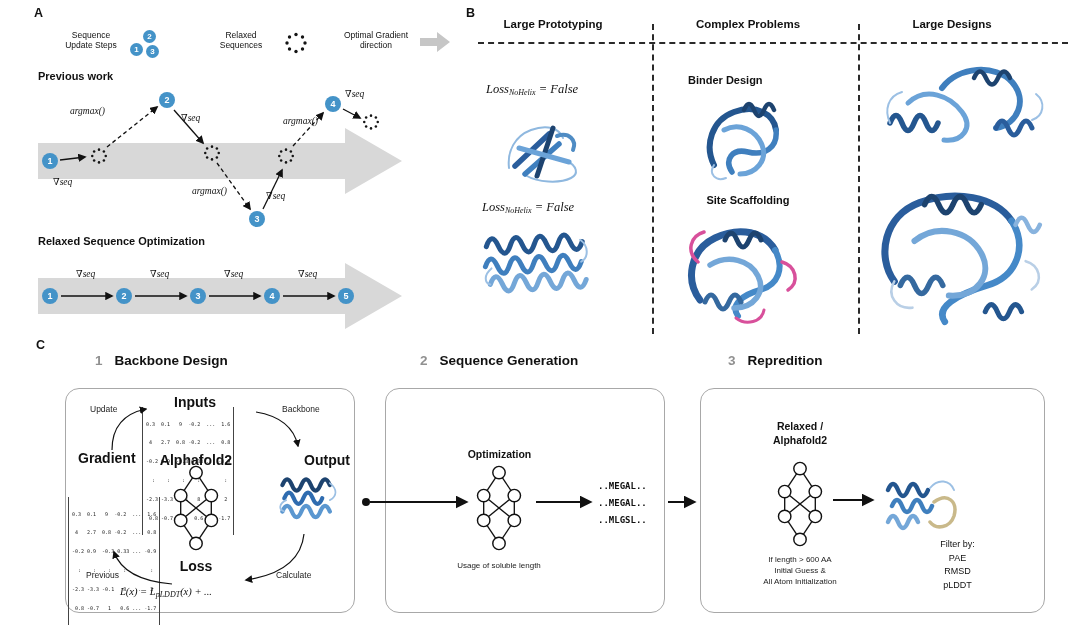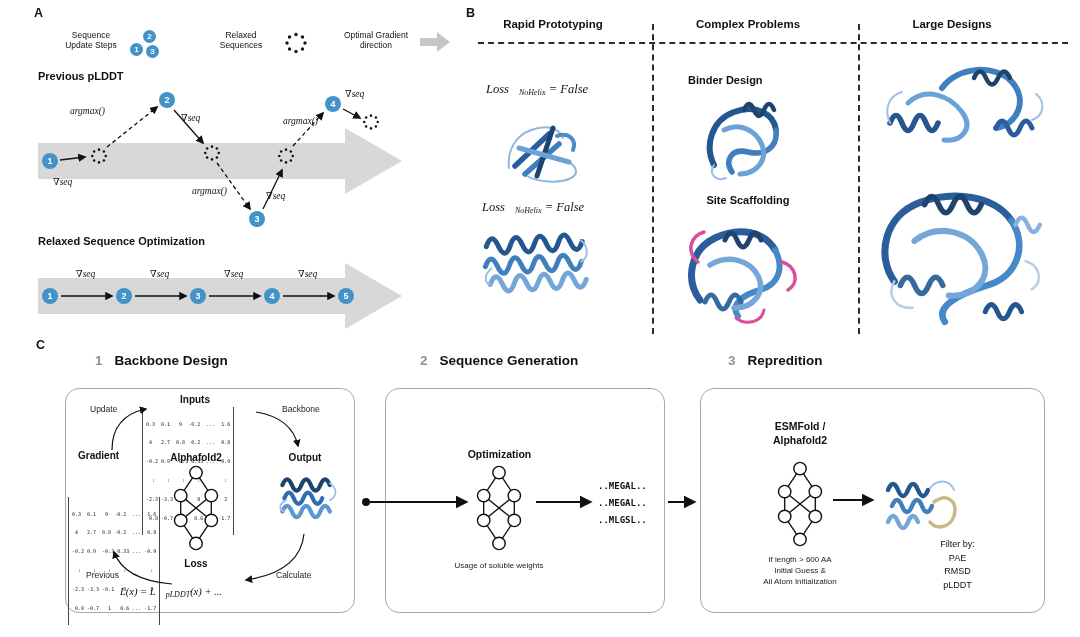--- a/index.html
+++ b/index.html
@@ -11,25 +11,25 @@
   .legend-txt { font-size:8.5px; line-height:10px; text-align:center; color:#111; }
   .circle { position:absolute; width:16px; height:16px; border-radius:50%; background:#4493c8; color:#fff;
             font-size:9px; font-weight:bold; display:flex; align-items:center; justify-content:center; z-index:2; }
   .circle.small { width:13px; height:13px; font-size:8px; }
   .title11 { font-weight:bold; font-size:11px; }
   .mlabel { font-size:9.5px; }
   .hdr { position:absolute; font-weight:bold; font-size:11.5px; text-align:center; width:140px; }
   .dashed-h { position:absolute; border-top:2px dashed #2a2a2a; }
   .dashed-v { position:absolute; border-left:2px dashed #2a2a2a; }
   .losslab { font-size:12.5px; white-space:nowrap; }
-  .losslab .sub, .eq .sub { font-size:8px; vertical-align:-2px;margin-left:10px; }
+  .losslab .sub, .eq .sub { font-size:8px; vertical-align:-2px; }
   .box { position:absolute; border:1.5px solid #a8a8a8; border-radius:14px; background:#fff; }
   .step-hdr { display:flex; gap:12px; font-weight:bold; font-size:13.5px; }
   .step-num { color:#909090; }
-  .b10 { font-weight:bold; font-size:10px; text-align:center; }
+  .b10 { font-weight:bold; font-size:14px; text-align:center; }
   .cap8 { font-size:8px; line-height:11px; text-align:center; color:#222; }
   .lab85 { font-size:8.5px; color:#222; }
   .matrix { font-family:"DejaVu Sans Mono","Liberation Mono",monospace; font-size:5px; line-height:6.3px;
             white-space:pre; color:#222; border-left:1px solid #444; border-right:1px solid #444; padding:1px 3px; }
   .seq { font-family:"DejaVu Sans Mono","Liberation Mono",monospace; font-size:9px; font-weight:bold; line-height:17px; }
   .eq { font-size:10.5px; text-align:left; }
   .filter { font-size:9px; line-height:13.5px; text-align:center; }
 </style>
 </head>
 <body>
@@ -167,21 +167,21 @@
   <div class="abs legend-txt" style="left:60px;top:30px;width:62px">Sequence Update Steps</div>
   <div class="circle small" style="left:143px;top:30px">2</div>
   <div class="circle small" style="left:130px;top:43px">1</div>
   <div class="circle small" style="left:146px;top:45px">3</div>
   <div class="abs legend-txt" style="left:208px;top:30px;width:66px">Relaxed Sequences</div>
   <svg class="abs" style="left:284px;top:31px" width="24" height="24">
       <use href="#cluster"></use>
     </svg>
   <div class="abs legend-txt" style="left:336px;top:30px;width:80px">Optimal Gradient direction</div>
 
-  <div class="abs title11" style="left:38px;top:70px">Previous pLDDT</div>
+  <div class="abs title11" style="left:38px;top:70px">Previous work</div>
 
   <div class="circle" style="left:42px;top:153px">1</div>
   <div class="circle" style="left:159px;top:92px">2</div>
   <div class="circle" style="left:249px;top:211px">3</div>
   <div class="circle" style="left:325px;top:96px">4</div>
 
   <svg class="abs" style="left:90px;top:147px" width="18" height="18">
       <use href="#cluster"></use>
     </svg>
   <svg class="abs" style="left:203px;top:144px" width="18" height="18">
@@ -210,21 +210,21 @@
   <div class="circle" style="left:264px;top:288px">4</div>
   <div class="circle" style="left:338px;top:288px">5</div>
 
   <div class="abs math mlabel" style="left:76px;top:268px">∇seq</div>
   <div class="abs math mlabel" style="left:150px;top:268px">∇seq</div>
   <div class="abs math mlabel" style="left:224px;top:268px">∇seq</div>
   <div class="abs math mlabel" style="left:298px;top:268px">∇seq</div>
 
   <div class="abs panel-letter" style="left:466px;top:6px">B</div>
 
-  <div class="hdr" style="left:483px;top:18px">Rapid Prototyping</div>
+  <div class="hdr" style="left:483px;top:18px">Large Prototyping</div>
   <div class="hdr" style="left:678px;top:18px">Complex Problems</div>
   <div class="hdr" style="left:882px;top:18px">Large Designs</div>
 
   <div class="dashed-h" style="left:478px;top:42px;width:590px"></div>
   <div class="dashed-v" style="left:652px;top:24px;height:310px"></div>
   <div class="dashed-v" style="left:858px;top:24px;height:310px"></div>
 
   <div class="abs math losslab" style="left:486px;top:82px"><span>Loss</span><span class="sub">NoHelix</span><span> = False</span></div>
   <svg class="abs" style="left:497px;top:106px" width="95" height="80">
       <use href="#p1"></use>
@@ -288,41 +288,41 @@
     <div> 4   2.7  0.8 -0.2  ...  0.8</div>
     <div>-0.2 0.9  -0.3 0.33 ... -0.9</div>
     <div>  :    :    :    :        : </div>
     <div>-2.3 -3.3 -0.1   8  ...   2 </div>
     <div> 0.8 -0.7   1   0.6 ... -1.7</div>
   </div>
   <div class="abs b10" style="left:154px;top:452px;width:84px">Alphafold2</div>
   <svg class="abs" style="left:167px;top:464px" width="58" height="88">
       <use href="#nn"></use>
     </svg>
-  <div class="abs b10" style="left:274px;top:452px;width:62px">Output</div>
+  <div class="abs b10" style="left:296px;top:452px;width:62px">Output</div>
   <svg class="abs" style="left:274px;top:466px" width="68" height="55">
       <use href="#p7"></use>
     </svg>
   <div class="abs b10" style="left:176px;top:558px;width:40px">Loss</div>
   <div class="abs lab85" style="left:86px;top:570px">Previous</div>
   <div class="abs lab85" style="left:276px;top:570px">Calculate</div>
   <div class="abs math eq" style="left:120px;top:586px;width:160px"><span>L(x) = L</span><span class="sub">pLDDT</span><span>(x) + ...</span></div>
 
   <div class="abs b10" style="left:437px;top:448px;width:125px;font-size:10.5px">Optimization</div>
   <svg class="abs" style="left:470px;top:464px" width="58" height="88">
       <use href="#nn"></use>
     </svg>
-  <div class="abs cap8" style="left:424px;top:560px;width:150px">Usage of soluble weights</div>
+  <div class="abs cap8" style="left:424px;top:560px;width:150px">Usage of soluble length</div>
   <div class="abs seq" style="left:598px;top:478px">
     <div>..MEGAL..</div>
     <div>..MEGAL..</div>
     <div>..MLGSL..</div>
   </div>
 
-  <div class="abs b10" style="left:745px;top:420px;width:110px;font-size:10.5px">ESMFold /</div>
+  <div class="abs b10" style="left:745px;top:420px;width:110px;font-size:10.5px">Relaxed /</div>
   <div class="abs b10" style="left:745px;top:434px;width:110px;font-size:10.5px">Alphafold2</div>
   <svg class="abs" style="left:771px;top:460px" width="58" height="88">
       <use href="#nn"></use>
     </svg>
   <div class="abs cap8" style="left:725px;top:554px;width:150px">
     <div>If length &gt; 600 AA</div>
     <div>Initial Guess &amp;</div>
     <div>All Atom Initialization</div>
   </div>
   <svg class="abs" style="left:878px;top:462px" width="85" height="75">

